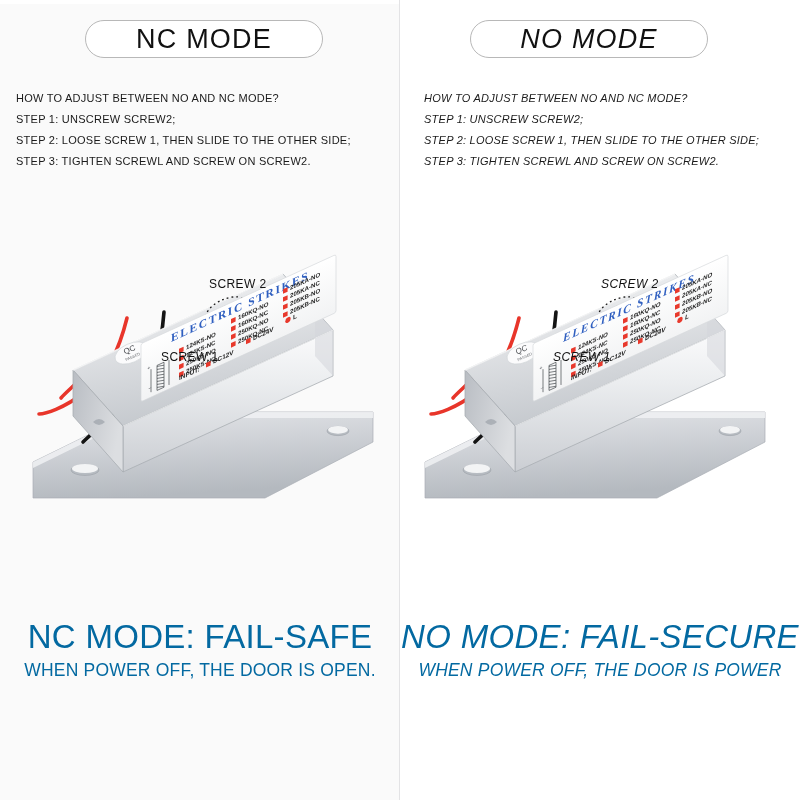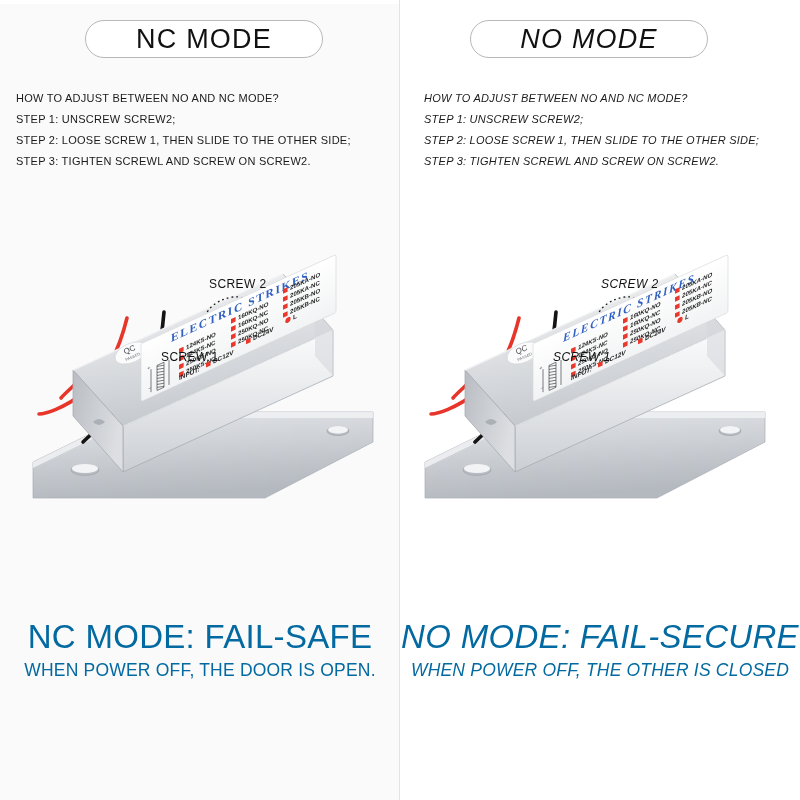--- a/index.html
+++ b/index.html
@@ -387,18 +387,18 @@
           </g>
         </g>
       </svg>
 
       <span class="lbl-screw" style="left:194px;top:31px;">SCREW 2</span>
       <span class="lbl-screw" style="left:146px;top:104px;">SCREW 1</span>
     </div>
 
     <div class="caption">
       <div class="cap-main">NO MODE: FAIL-SECURE</div>
-      <div class="cap-sub">WHEN POWER OFF, THE OTHER IS CLOSED</div>
+      <div class="cap-sub">WHEN POWER OFF, THE DOOR IS POWER</div>
     </div>
   </div>
 
   <div class="divider"></div>
 </div>
 
 </body></html>

